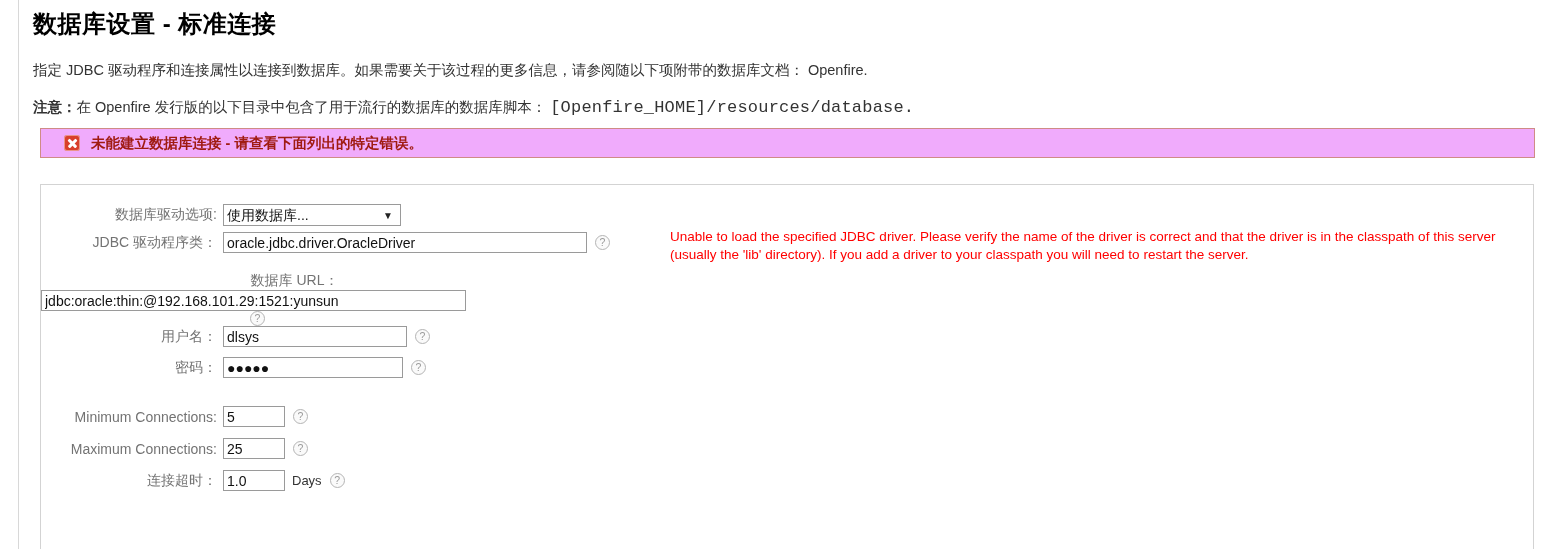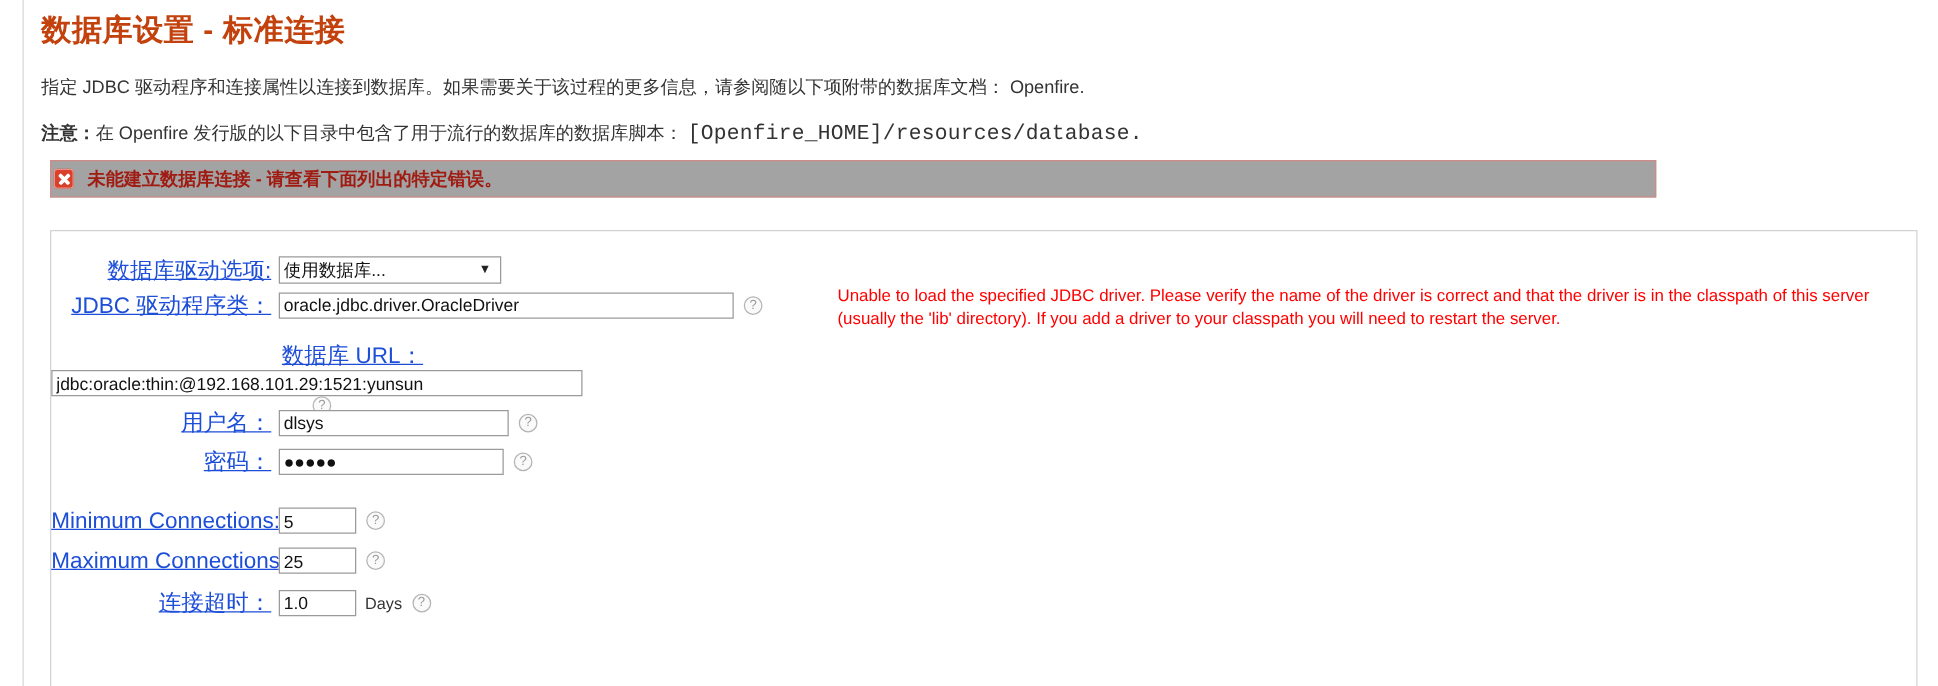--- a/index.html
+++ b/index.html
@@ -31,21 +31,21 @@
     left: 33px; top: 0;
     width: 1502px;
   }
 
   
   .page-title {
     margin: 0;
     padding-top: 8px;
     font-size: 24px;
     font-weight: bold;
-    color: #c2410c;
+    color: #000000;
     letter-spacing: 0.5px;
   }
 
   .intro {
     margin-top: 20px;
     font-size: 14.5px;
     color: #333333;
     line-height: 1.4;
   }
 
@@ -59,27 +59,27 @@
   .mono {
     font-family: "Liberation Mono", "DejaVu Sans Mono", monospace;
     font-size: 17px;
     letter-spacing: 0.2px;
   }
 
   
   .error-banner {
     position: absolute;
     left: 40px; top: 128px;
-    width: 1285px;
+    width: 1495px;
     height: 30px;
-    background: #a3a3a3;
+    background: #f0abfc;
     border: 1px solid #cf8b86;
     display: flex;
     align-items: center;
-    padding-left: 2px;
+    padding-left: 23px;
   }
   .err-icon {
     width: 16px; height: 16px;
     border-radius: 3px;
     background: #d93f2b;
     position: relative;
     flex: 0 0 auto;
     box-shadow: 0 0 0 1px rgba(255,255,255,0.45) inset;
   }
   .err-icon::before, .err-icon::after {
@@ -117,24 +117,23 @@
   }
   .row {
     position: absolute;
     display: flex;
     align-items: center;
     white-space: nowrap;
   }
   .lbl {
     width: 182px;
     text-align: right;
-    font-size: 18px;
-    color: #1d4ed8;
+    font-size: 14px;
+    color: #737373;
     padding-right: 6px;
-    text-decoration: underline;
   }
 
   input.fld {
     font-family: "Liberation Sans", sans-serif;
     font-size: 14px;
     color: #111111;
     height: 21px;
     padding: 1px 3px;
     border: 1px solid #9a9a9a;
     background: #ffffff;

